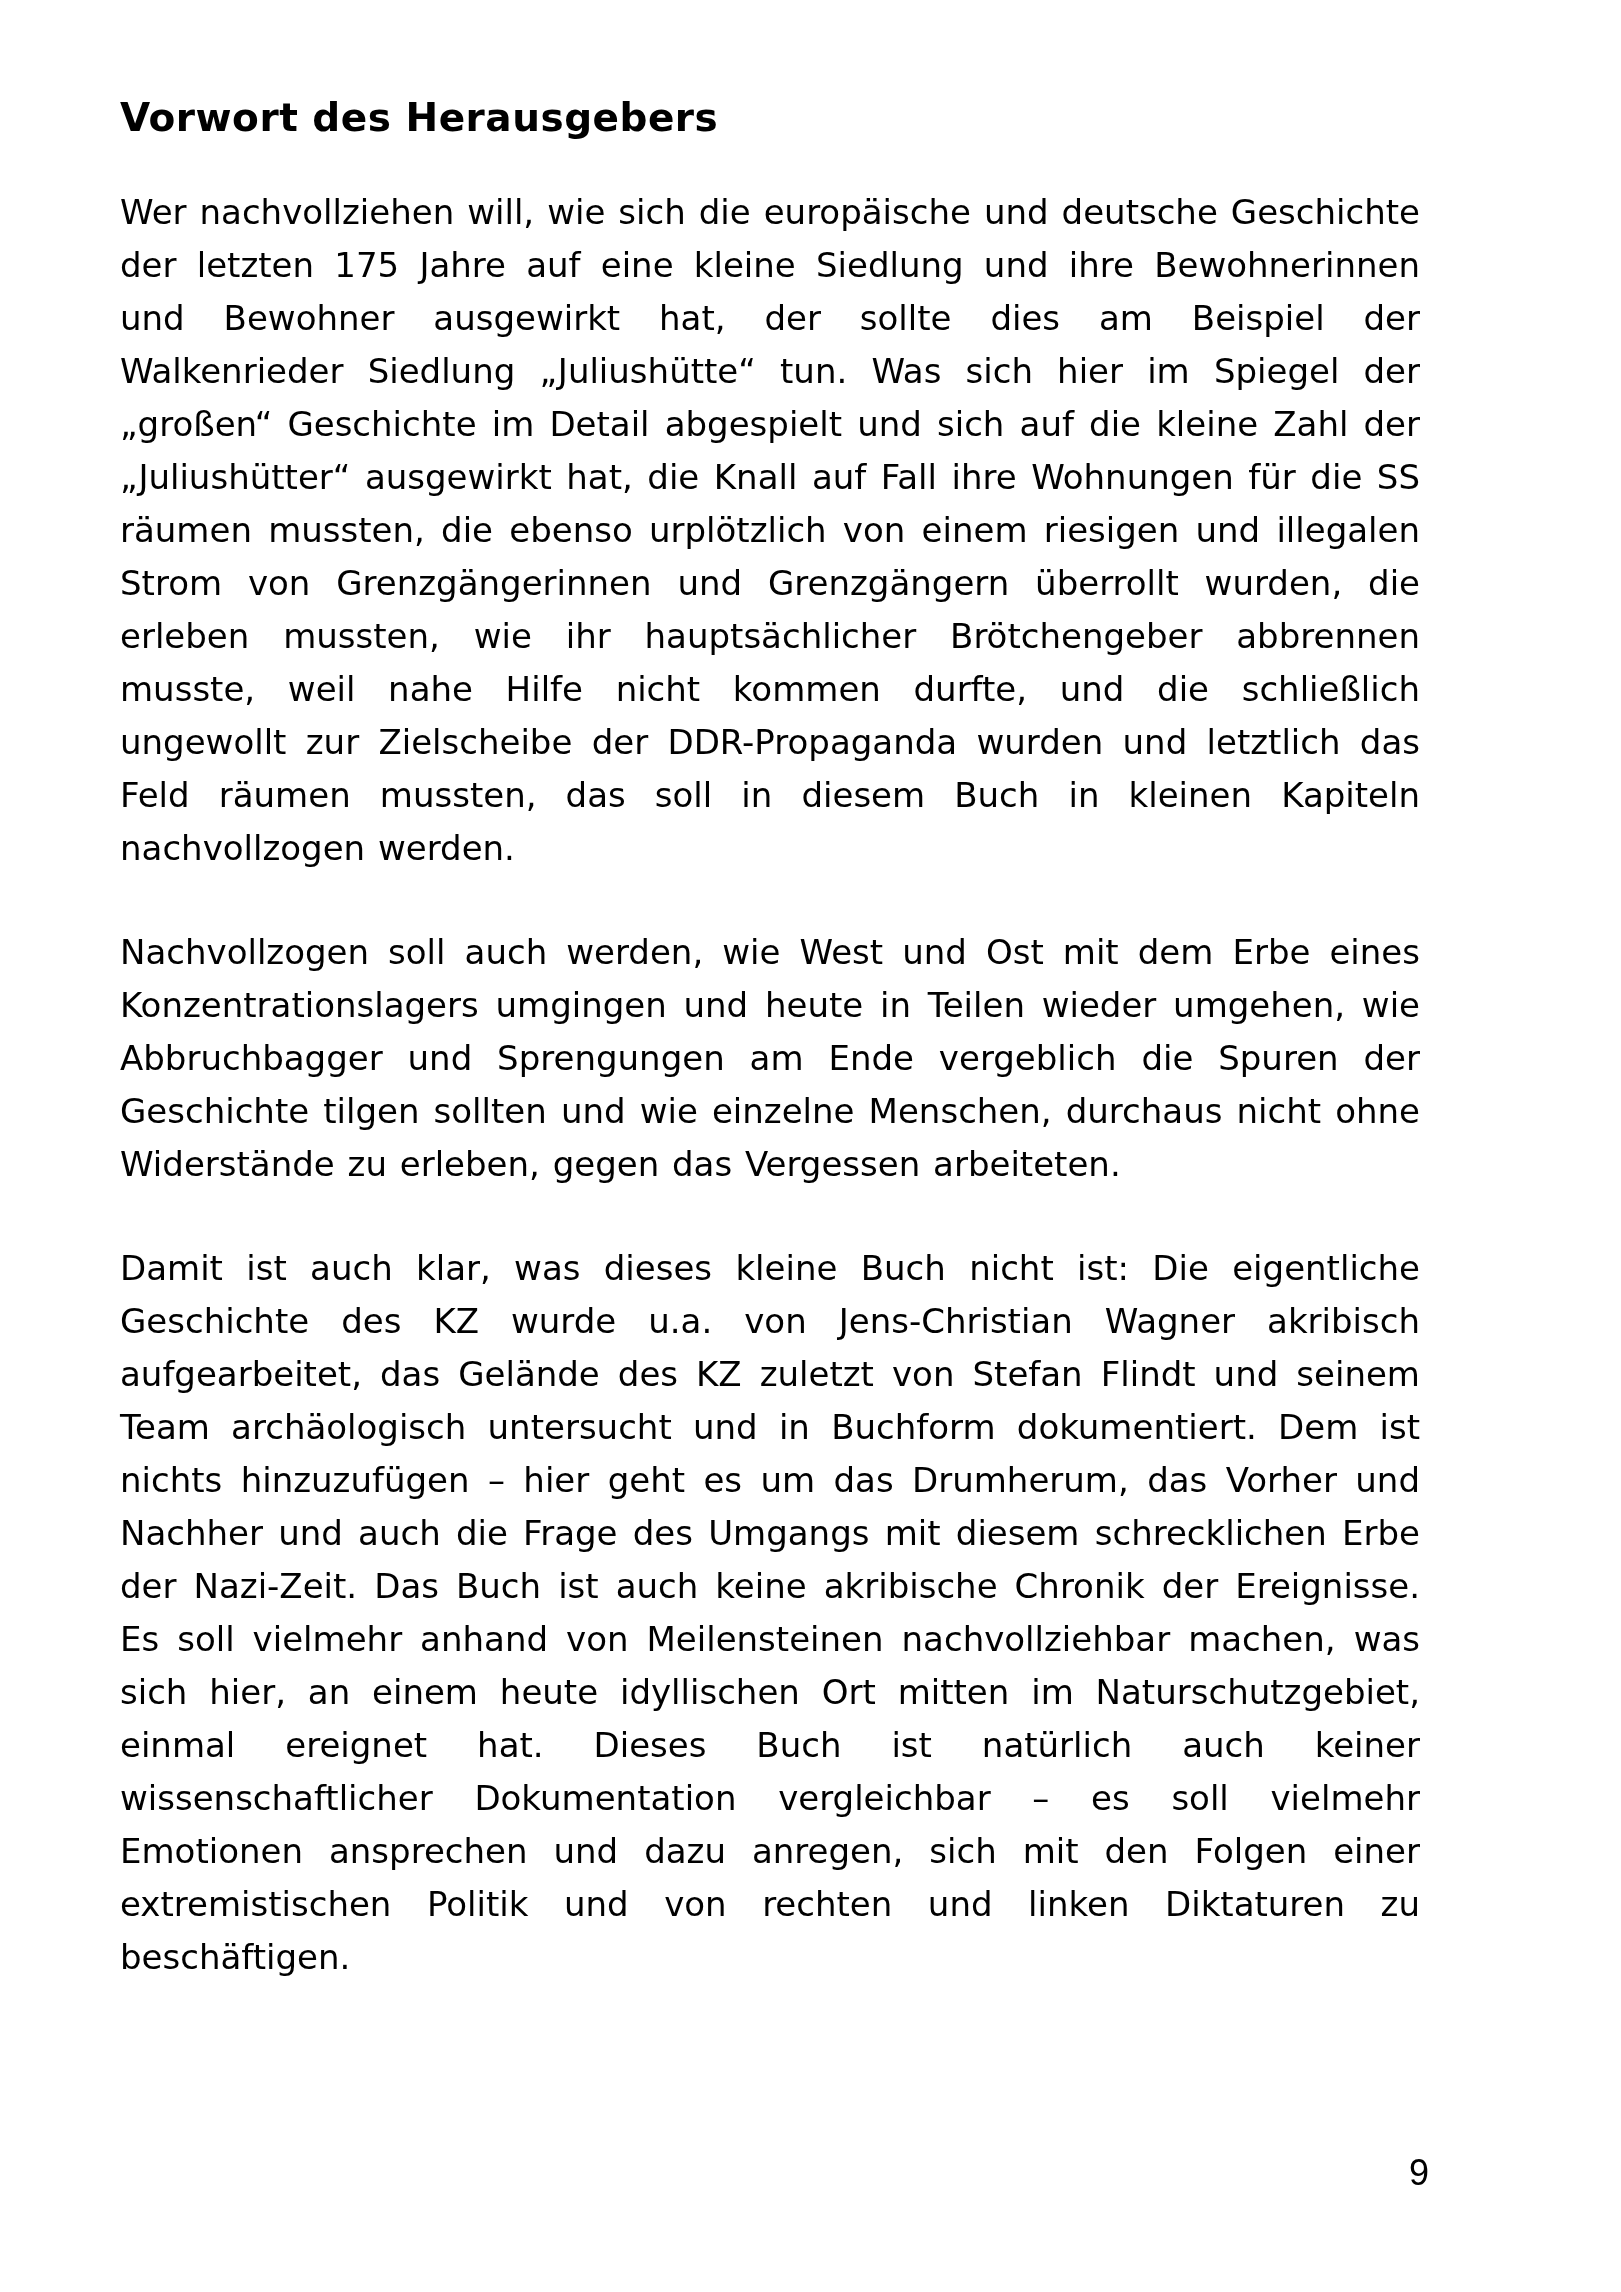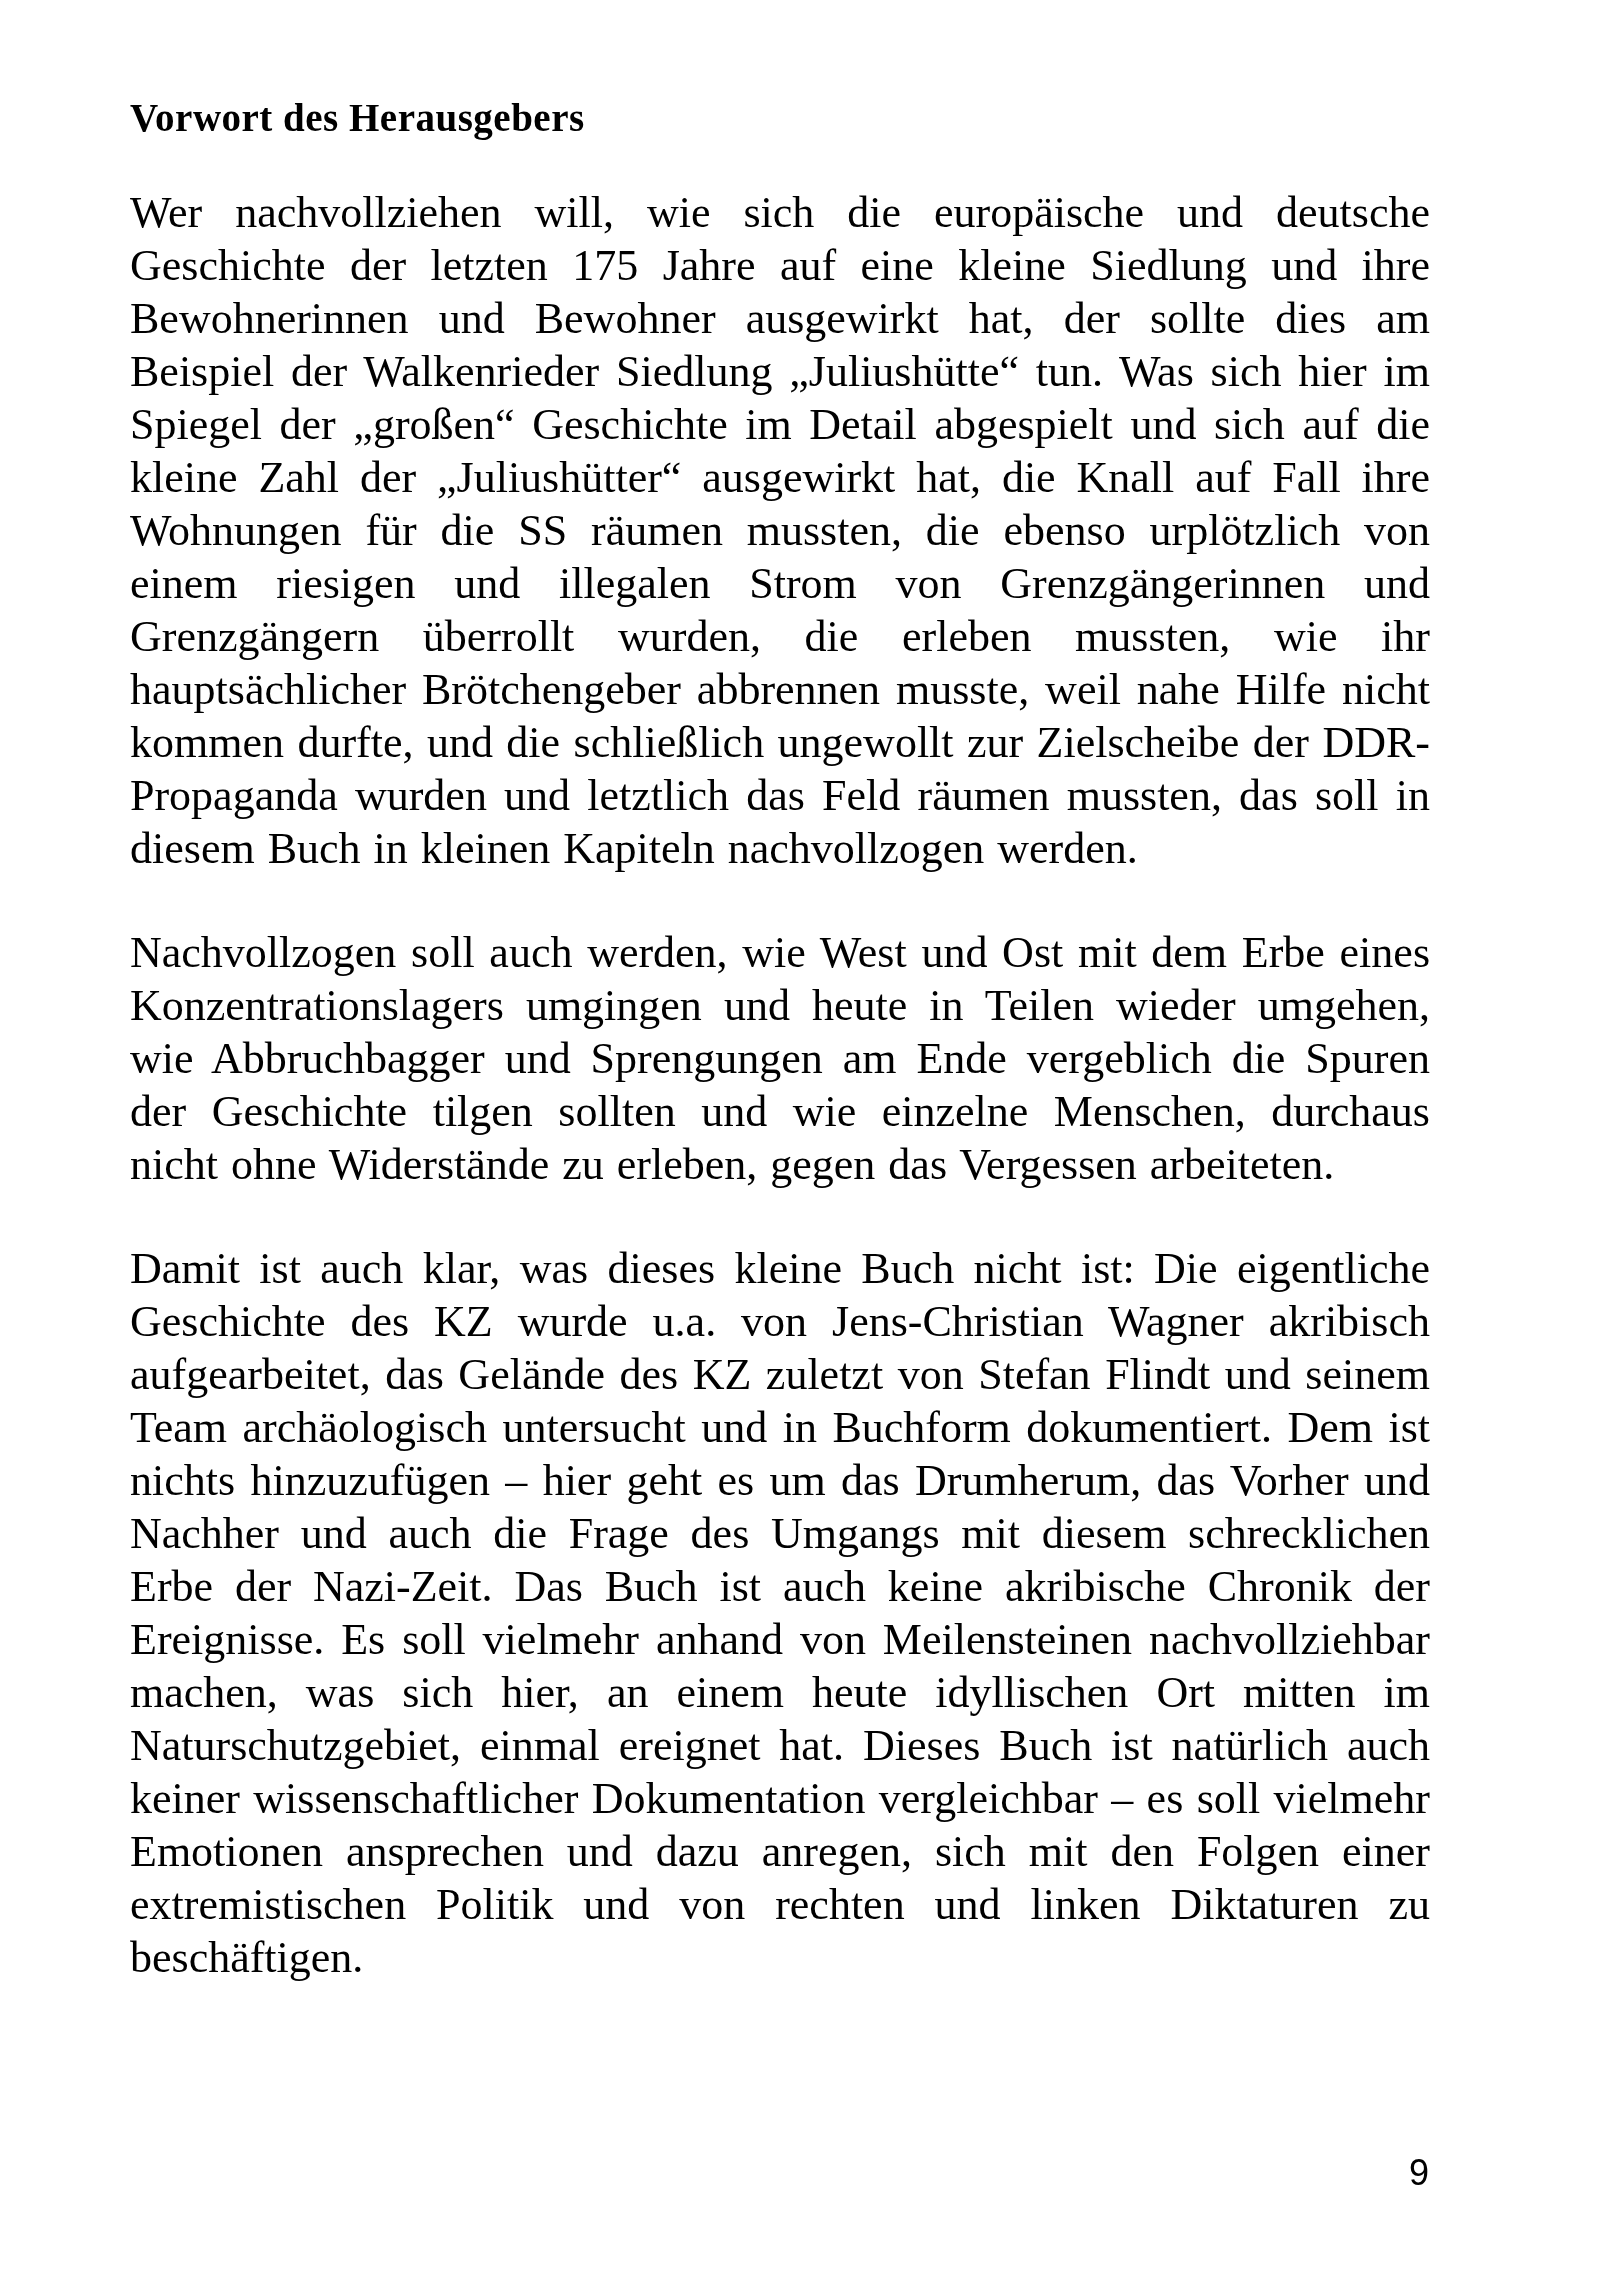--- a/index.html
+++ b/index.html
@@ -11,34 +11,33 @@
     position: relative;
     width: 1621px;
     height: 2293px;
     background: #ffffff;
     color: #000000;
     font-family: "DejaVu Sans", sans-serif;
     overflow: hidden;
   }
   .content {
     position: absolute;
-    left: 130px;
+    left: 120px;
     top: 94px;
     width: 1300px;
-    font-family: Liberation Serif, serif;
   }
   .doc-heading {
     font-size: 39px;
     font-weight: bold;
     line-height: 1.25;
     margin: 0 0 43px 0;
     letter-spacing: 0.5px;
   }
   .doc-paragraph {
-    font-size: 44px;
+    font-size: 34px;
     line-height: 53px;
     text-align: justify;
     text-justify: inter-word;
     hyphens: none;
     margin: 0 0 51px 0;
     word-spacing: 2px;
   }
   .doc-paragraph:last-of-type {
     margin-bottom: 9px;
   }

